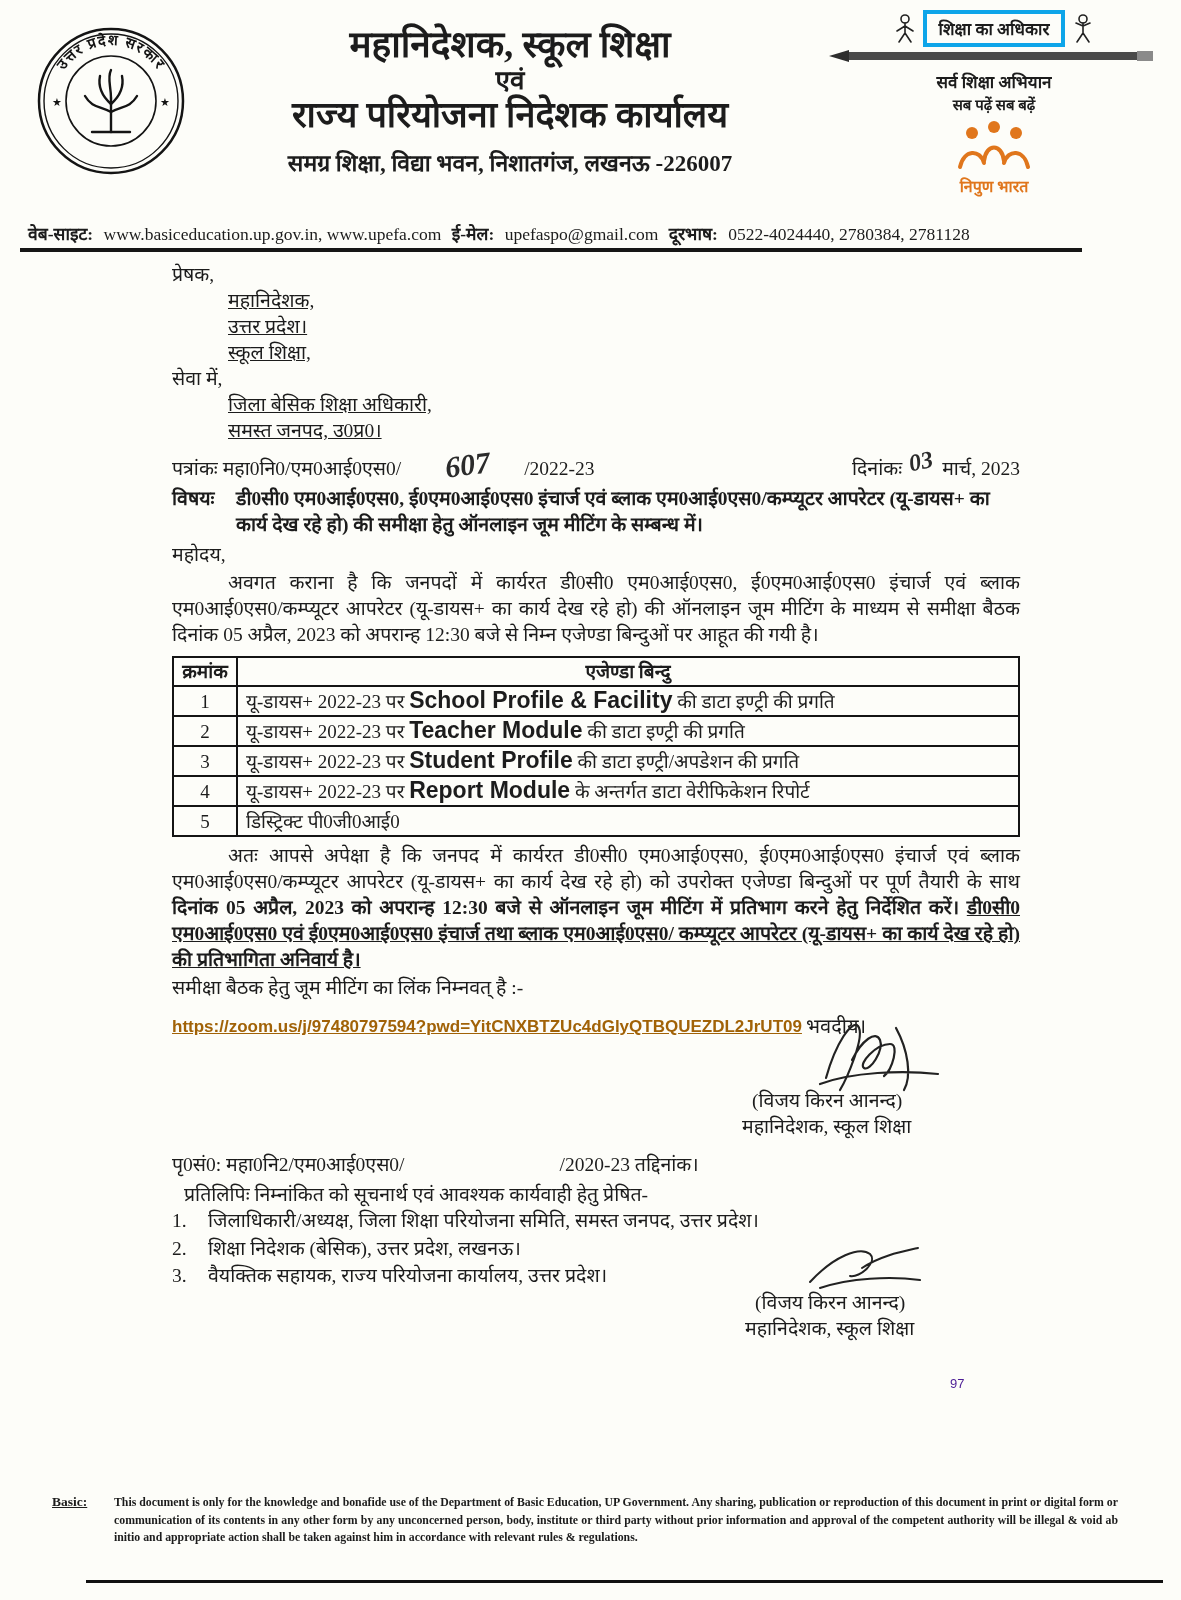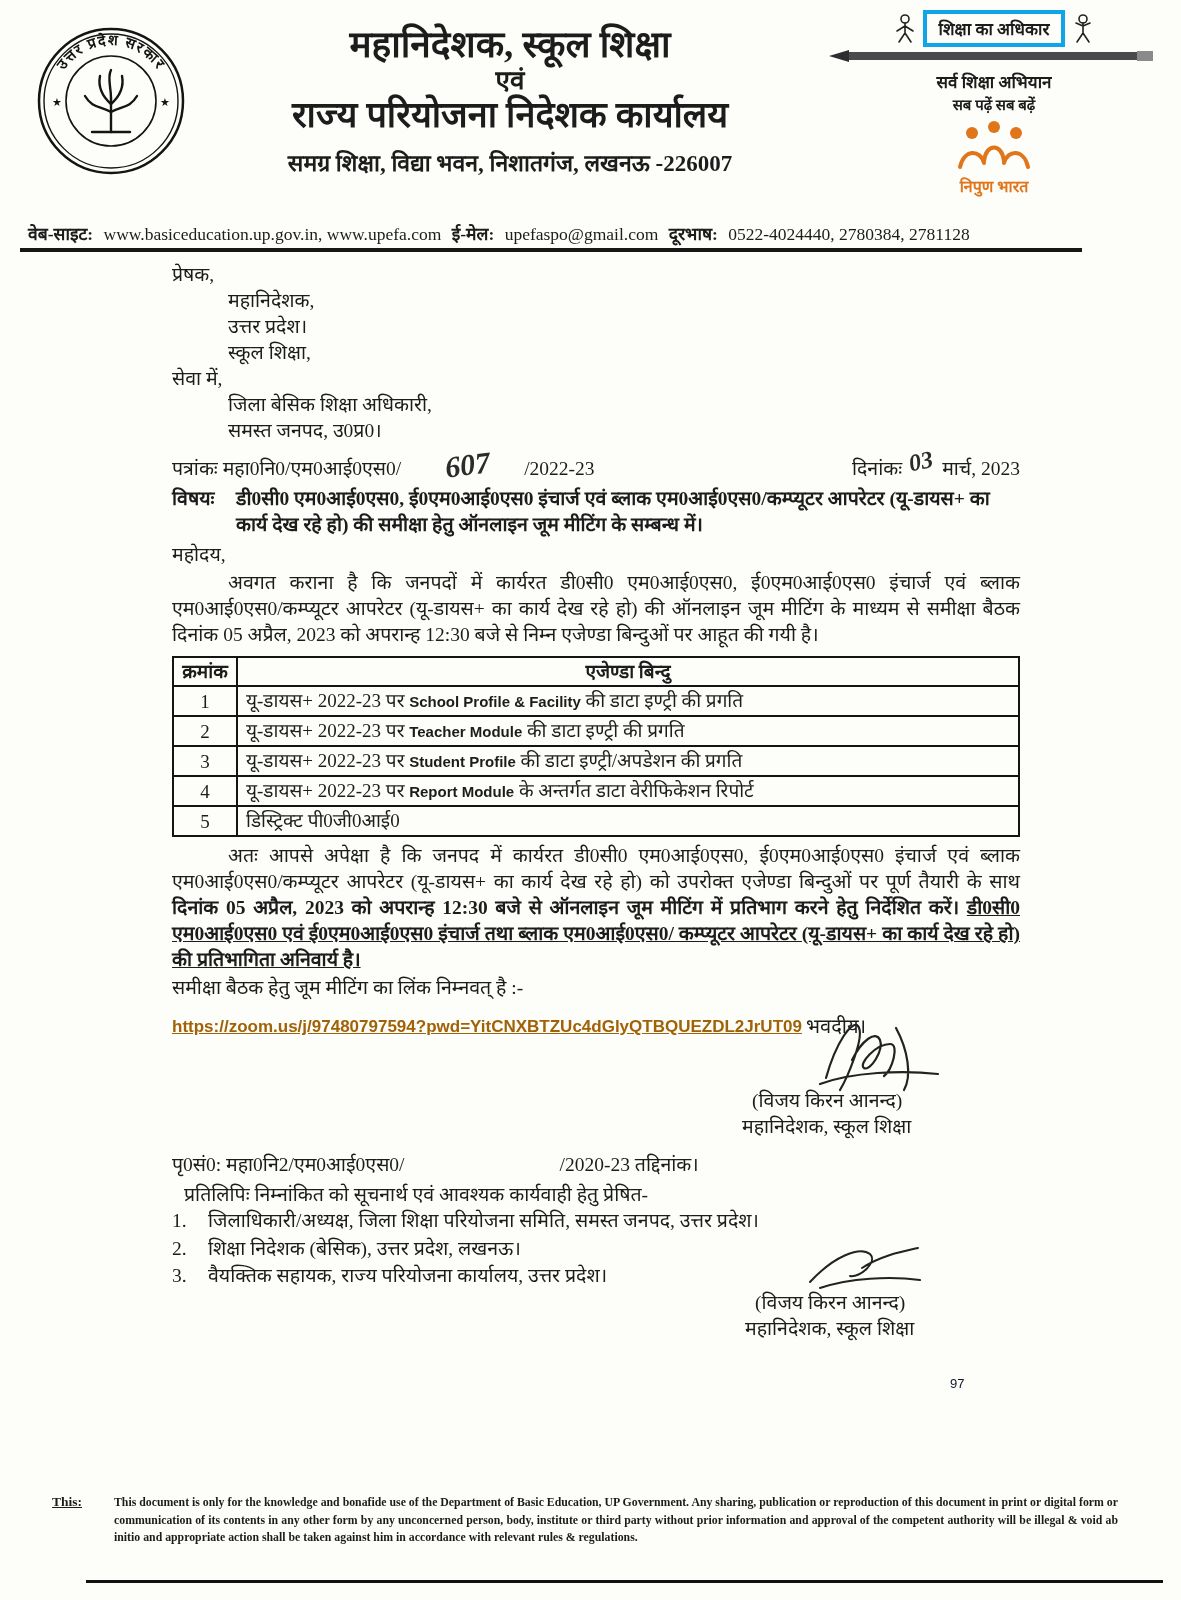--- a/index.html
+++ b/index.html
@@ -25,56 +25,56 @@
   .tagline { font-size:15px; font-weight:bold; margin-top:1px; }
   .nipun { margin-top:5px; }
   .nipun-text { color:#e0761c; font-weight:bold; font-size:16px; margin-top:-4px; }
   .contact { position:absolute; left:28px; top:221px; width:1125px; font-size:17.5px; white-space:nowrap; }
   .contact .lbl { font-weight:bold;text-align:center; }
   .contact span { margin-right:6px; }
   .rule { position:absolute; left:20px; top:248px; width:1062px; height:4px; background:#161616; }
 
   
   .body { position:absolute; left:172px; top:262px; width:848px; font-size:19.5px; line-height:26px; }
-  .ind { margin-left:56px; }
+  .ind { margin-left:56px;text-decoration:underline; }
   .ref-line { display:flex; justify-content:space-between; align-items:baseline; margin-top:6px; }
   .handwritten { display:inline-block; font-style:italic; font-weight:bold; color:#2b2b2b; }
   .hw-no { font-size:30px; transform:rotate(-7deg); margin:0 34px 0 44px; line-height:1; }
   .hw-date { font-size:24px; transform:rotate(-12deg) translateY(-6px); margin:0 8px; line-height:1; }
   .subject { display:flex; margin-top:4px; font-weight:bold; }
   .subj-label { flex:none; width:64px; }
   .salutation { margin-top:4px; }
   .para { text-align:justify; text-indent:56px; margin-top:2px; }
   .para .b { font-weight:bold; }
   .para .bu { font-weight:bold; text-decoration:underline; }
   table.agenda { border-collapse:collapse; width:100%; margin:8px 0 6px; }
   .agenda th, .agenda td { border:2px solid #141414; padding:1px 8px; font-size:19px; line-height:25px; }
   .agenda th { text-align:center; font-weight:bold; }
   .agenda td.num { text-align:center; width:64px; }
-  .agenda .en { font-family:"Liberation Sans","DejaVu Sans",sans-serif; font-weight:bold; font-size:15px; }
+  .agenda .en { font-family:"Liberation Sans","DejaVu Sans",sans-serif; font-weight:bold; font-size:23px; }
   .link-intro { margin-top:2px; }
   .zoom-link { display:inline-block; margin-top:13px; font-family:Liberation Sans, sans-serif;
     font-size:17px; font-weight:bold; text-decoration:underline; color:#a16207; }
 
   
   .closing { position:absolute; left:806px; top:1012px; font-size:20px; }
   .sig { position:absolute; }
   .sig1 { left:812px; top:1014px; }
   .sig2 { left:800px; top:1238px; }
   .sig-name { position:absolute; font-size:19.5px; }
   .name1 { left:752px; top:1086px; }
   .title-sig1 { left:742px; top:1112px; }
   .name2 { left:755px; top:1288px; }
   .title-sig2 { left:745px; top:1314px; }
   .endorse { position:absolute; left:172px; top:1150px; font-size:19.5px; }
   .endorse .gap { display:inline-block; width:155px; }
   .copy-head { position:absolute; left:184px; top:1180px; font-size:19.5px; }
   .copies { position:absolute; left:172px; top:1207px; font-size:19.5px; line-height:27.5px; }
   .copy-num { display:inline-block; width:36px; }
-  .pagenum { position:absolute; left:950px; top:1376px; font-size:13px; font-family:"Liberation Sans",sans-serif; color:#0f172a; }
+  .pagenum { position:absolute; left:950px; top:1376px; font-size:13px; font-family:"Liberation Sans",sans-serif; color:#4c1d95; }
 
   
   .footer { position:absolute; left:52px; top:1494px; width:1066px; display:flex; gap:12px; }
   .note-label { flex:none; width:50px; font-size:13.5px; font-weight:bold; text-decoration:underline; }
   .note-text { flex:1; font-size:11.8px; line-height:1.5; font-weight:600; text-align:justify; }
   .bottom-rule { position:absolute; left:86px; top:1580px; width:1077px; height:3px; background:#111; }
 </style>
 </head>
 <body>
 
@@ -253,18 +253,18 @@
 
   <svg class="sig sig2" width="130" height="56" viewBox="0 0 130 56">
     <path d="M10 44 C34 18 60 8 70 16 C78 24 60 40 50 38 M62 30 C80 18 100 14 118 10 M20 50 C50 40 90 38 120 42" fill="none" stroke="#222" stroke-width="2" stroke-linecap="round"></path>
   </svg>
   <div class="sig-name name2">(विजय किरन आनन्द)</div>
   <div class="sig-name title-sig2">महानिदेशक, स्कूल शिक्षा</div>
 
   <div class="pagenum">97</div>
 
   <div class="footer">
-    <div class="note-label">This:</div>
+    <div class="note-label">Basic:</div>
     <div class="note-text">This document is only for the knowledge and bonafide use of the Department of Basic Education, UP Government. Any sharing, publication or reproduction of this document in print or digital form or communication of its contents in any other form by any unconcerned person, body, institute or third party without prior information and approval of the competent authority will be illegal &amp; void ab initio and appropriate action shall be taken against him in accordance with relevant rules &amp; regulations.</div>
   </div>
   <div class="bottom-rule"></div>
 
 </div>
 
 </body></html>

